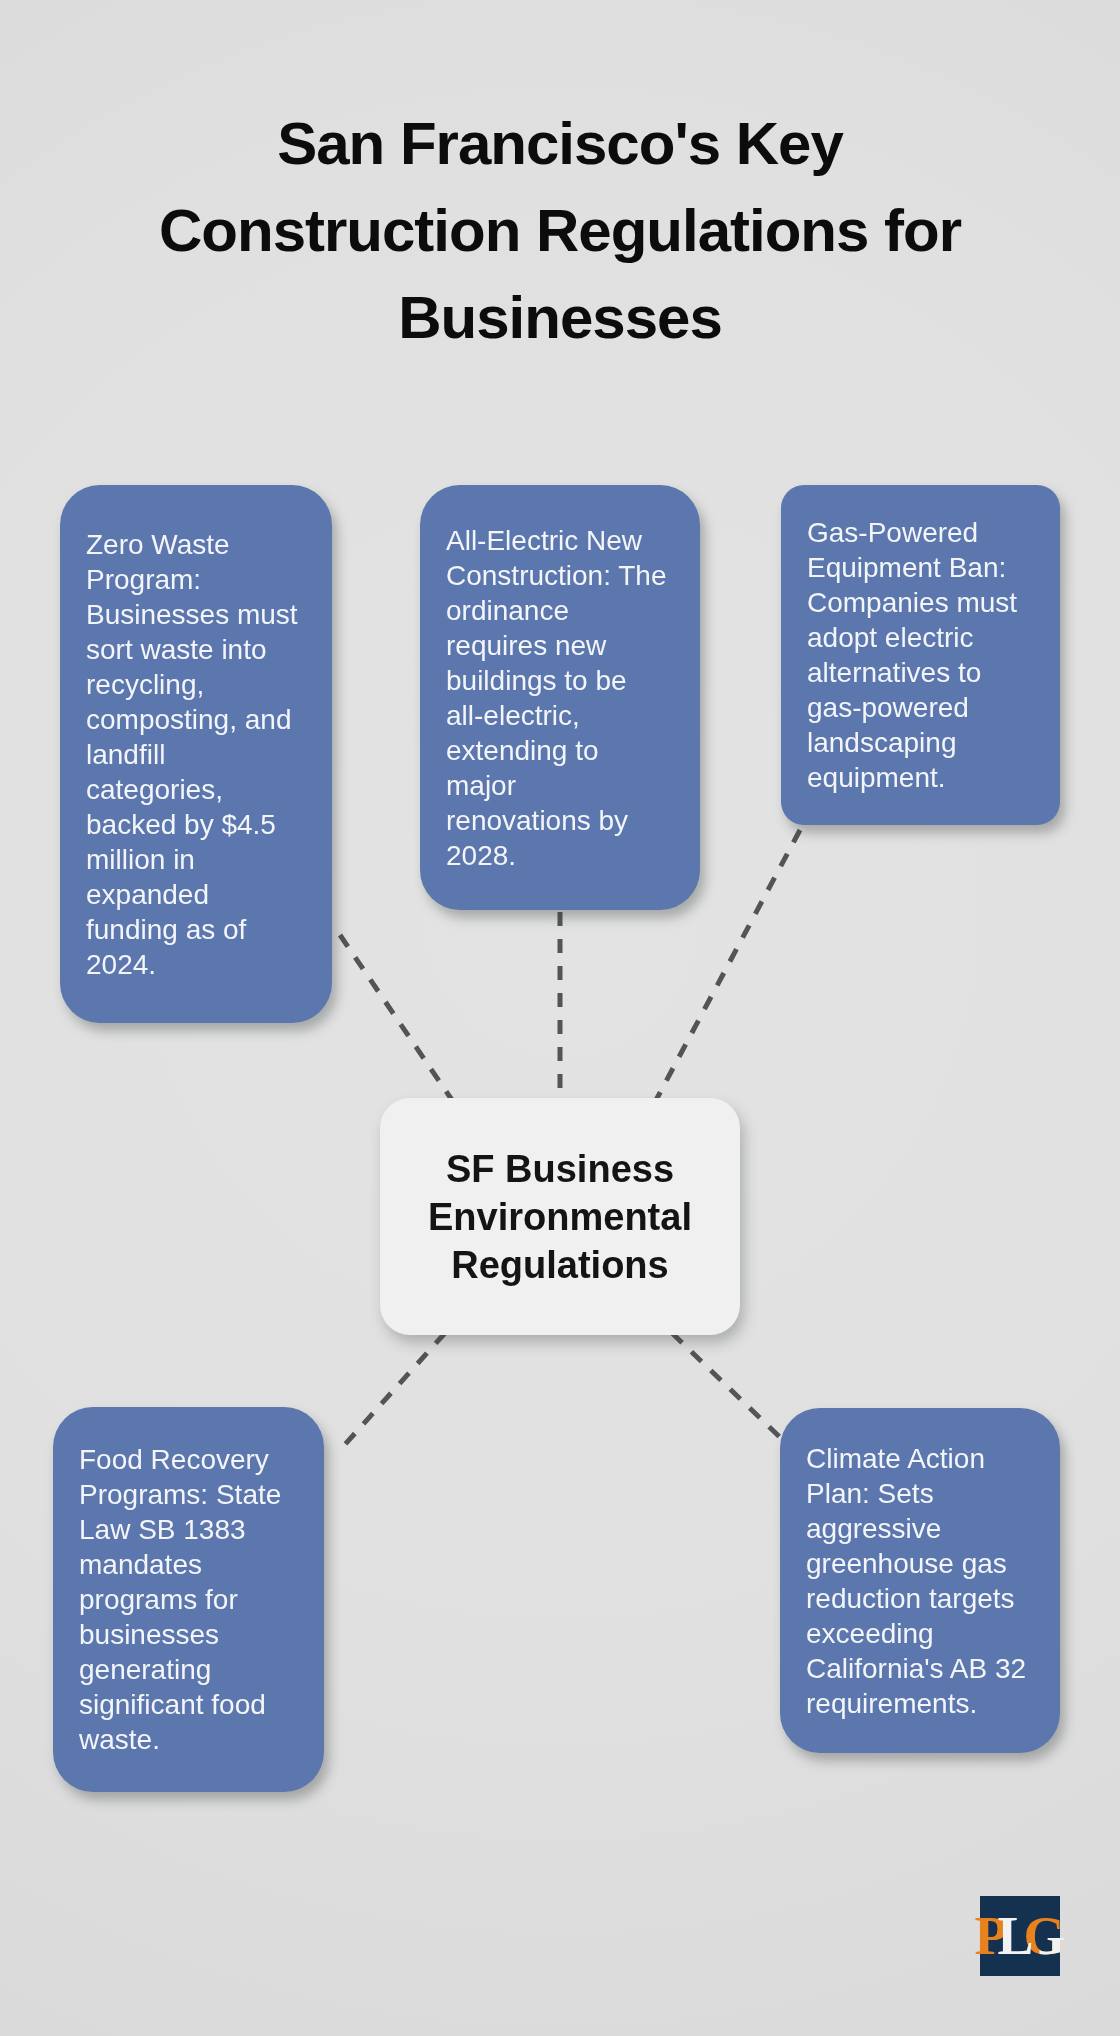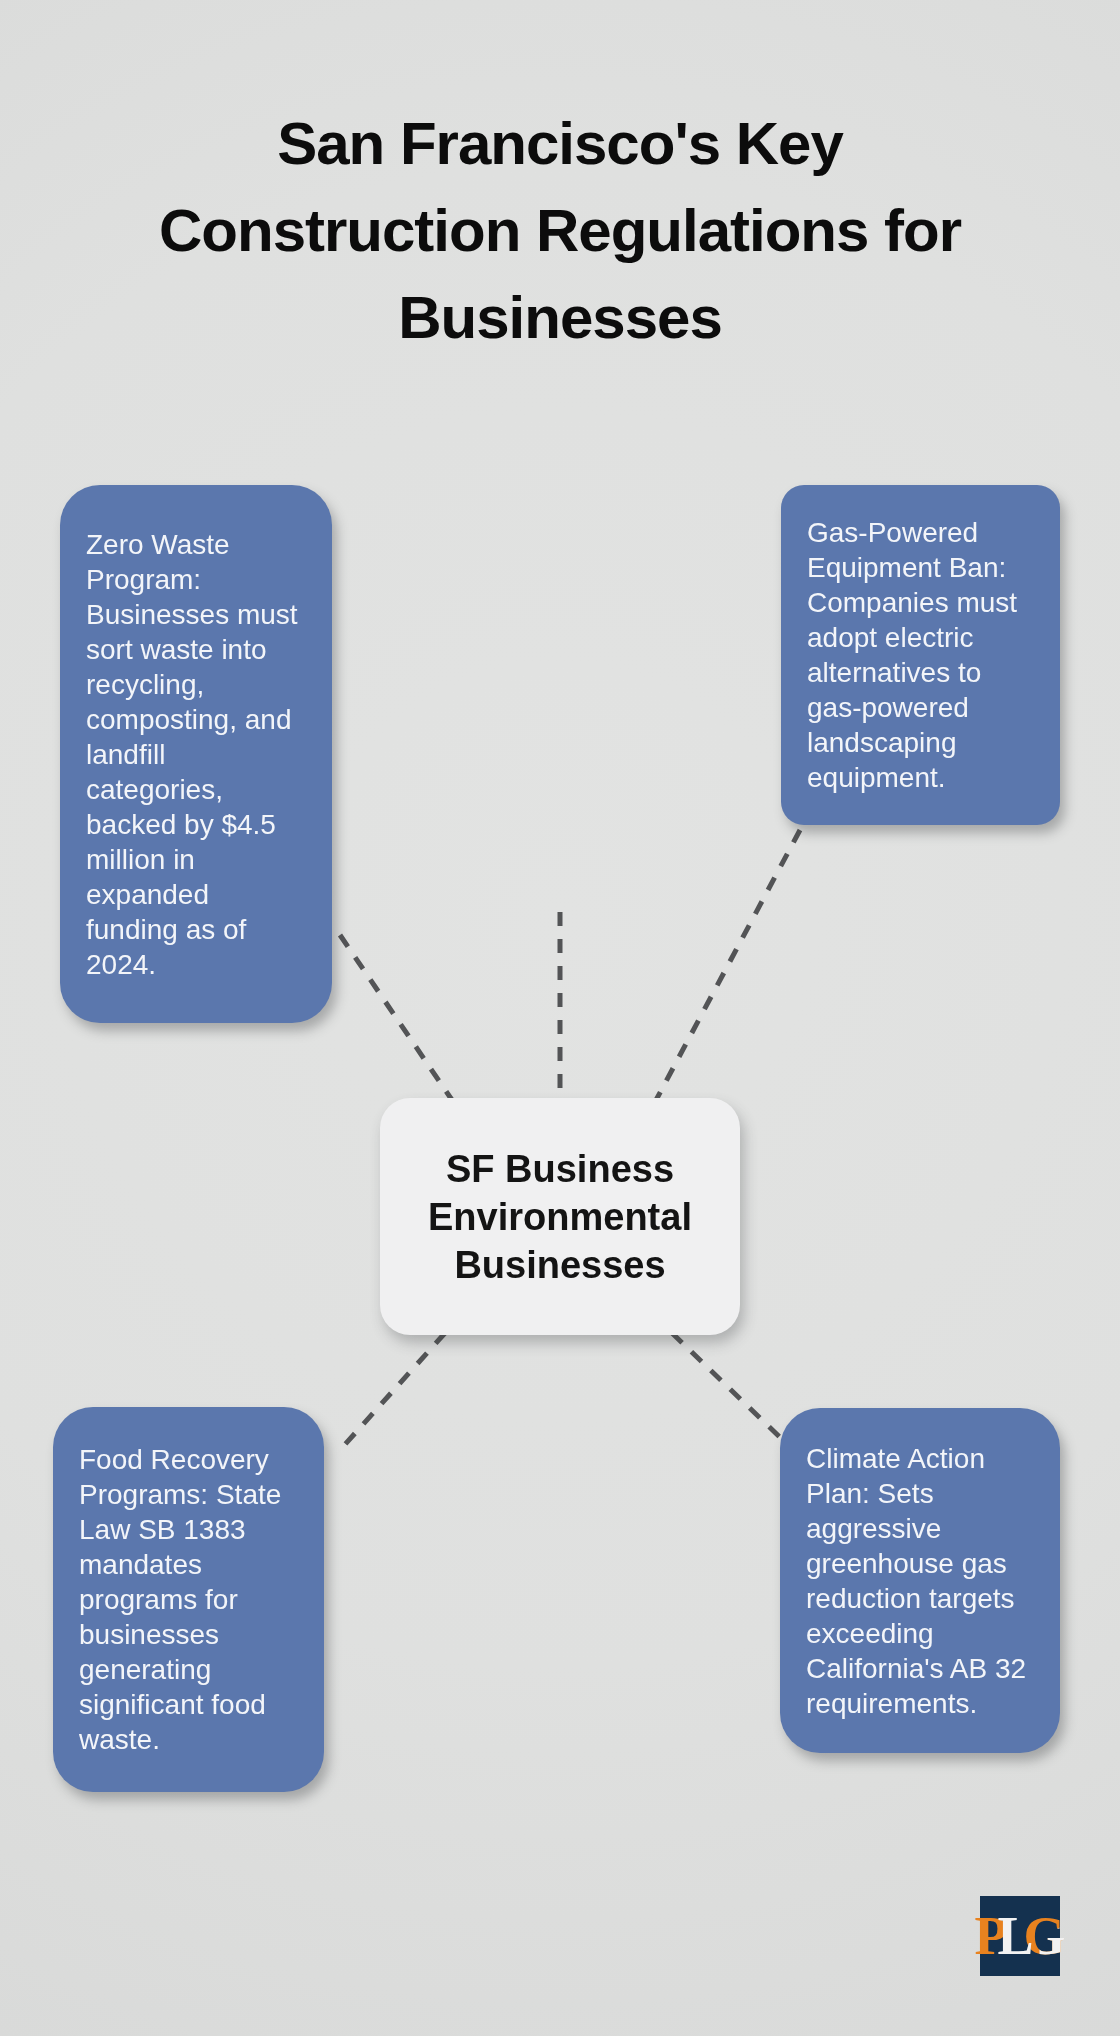--- a/index.html
+++ b/index.html
@@ -143,36 +143,48 @@
 composting, and
 landfill
 categories,
 backed by $4.5
 million in
 expanded
 funding as of
 2024.</p>
   </div>
 
+  <div class="card card-all-electric">
+    <p>All-Electric New
+Construction: The
+ordinance
+requires new
+buildings to be
+all-electric,
+extending to
+major
+renovations by
+2028.</p>
+  </div>
 
   <div class="card card-gas-ban">
     <p>Gas-Powered
 Equipment Ban:
 Companies must
 adopt electric
 alternatives to
 gas-powered
 landscaping
 equipment.</p>
   </div>
 
   <div class="center-node">
     <p>SF Business
 Environmental
-Businesses</p>
+Regulations</p>
   </div>
 
   <div class="card card-food-recovery">
     <p>Food Recovery
 Programs: State
 Law SB 1383
 mandates
 programs for
 businesses
 generating

